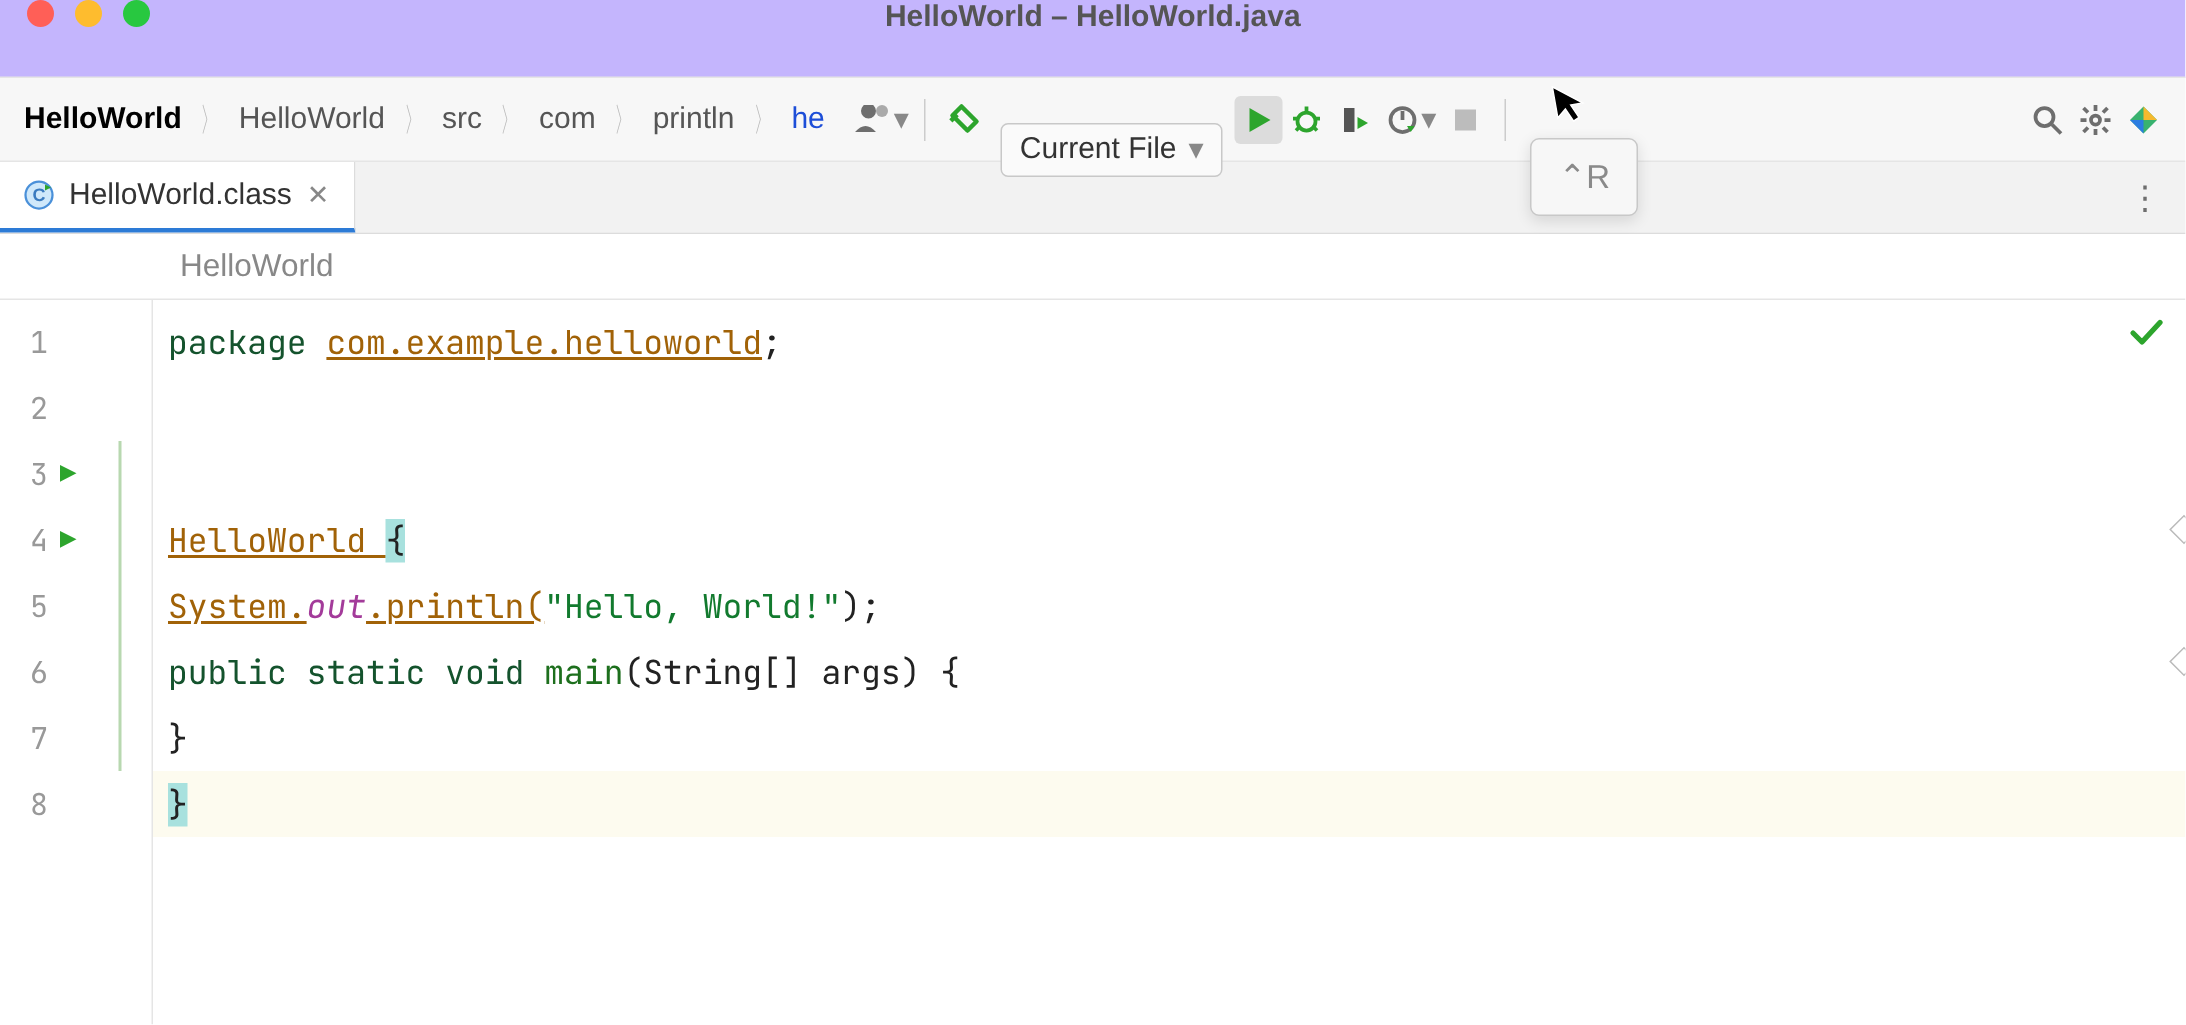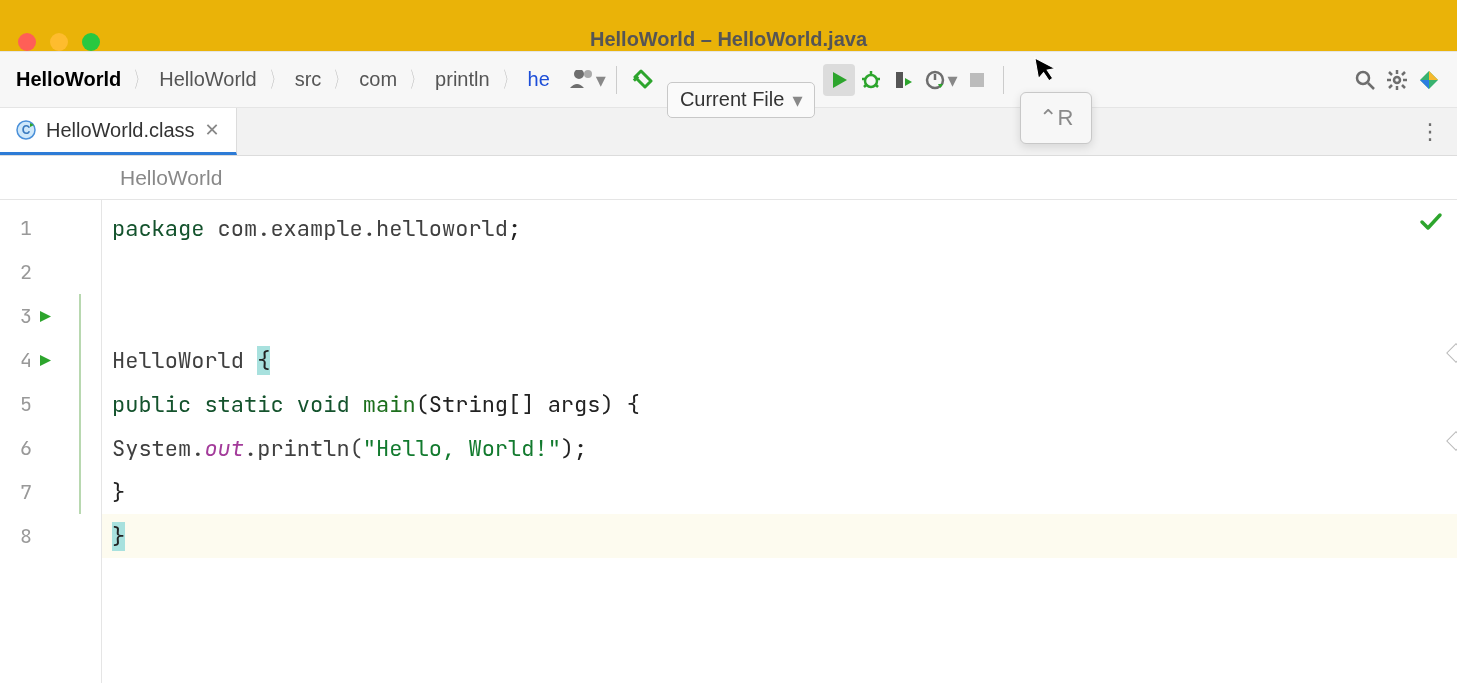--- a/index.html
+++ b/index.html
@@ -9,22 +9,22 @@
     font-family: -apple-system, BlinkMacSystemFont, "Segoe UI", Arial, sans-serif;
     background: #fff;
     overflow: hidden;
     color: #333;
   }
 
   
   .titlebar {
     height: 52px;
     display: flex;
-    align-items: flex-end;
-    background: #eab308;
+    align-items: flex-start;
+    background: #c4b5fd;
     border-bottom: 1px solid #e5e5e5;
     position: relative;
   }
   .traffic-lights {
     display: flex;
     gap: 14px;
     margin-left: 18px;
   }
   .tl {
     width: 18px; height: 18px;
@@ -214,21 +214,21 @@
     align-items: center;
     white-space: pre;
     padding-left: 10px;
   }
   .cline.hl { background: #fdfbef; }
 
   .kw { color:#14532d; }
   .fn { color:#1d6f1d; }
   .fld { color:#a33b9a; font-style: italic; }
   .str { color:#127a2e; }
-  .id  { color:#404040; }
+  .id  { color:#a16207;text-decoration:underline; }
   .punc{ color:#222; }
   .hlbrace { background:#a8e1de; }
 
   .status-check {
     position: absolute;
     right: 14px;
     top: 10px;
     color: #2da52d;
     font-size: 24px;
   }
@@ -430,19 +430,19 @@
 
   <div class="code" id="code-area">
     <span class="status-check">
       <svg width="24" height="24" viewBox="0 0 24 24">
           <path d="M3 12 L9 18 L21 5" fill="none" stroke="#2da52d" stroke-width="3.5" stroke-linecap="round" stroke-linejoin="round"></path>
         </svg>
     </span>
   <div class="cline"><span class="kw">package </span><span class="id">com.example.helloworld</span><span class="punc">;</span></div>
       <div class="cline" style="height: 88px;"></div>
       <div class="cline"><span class="id">HelloWorld </span><span class="punc hlbrace">{</span></div>
+      <div class="cline">        <span class="id">System.</span><span class="fld">out</span><span class="id">.println(</span><span class="str">"Hello, World!"</span><span class="punc">);</span></div>
       <div class="cline">    <span class="kw">public static </span><span class="kw">void </span><span class="fn">main</span><span class="punc">(String[] args) {</span></div>
-      <div class="cline">        <span class="id">System.</span><span class="fld">out</span><span class="id">.println(</span><span class="str">"Hello, World!"</span><span class="punc">);</span></div>
       <div class="cline">    <span class="punc">}</span></div>
       <div class="cline hl"><span class="punc hlbrace">}</span></div>
       <div class="cline"></div>
     </div>
 </div>
 
 </body></html>

